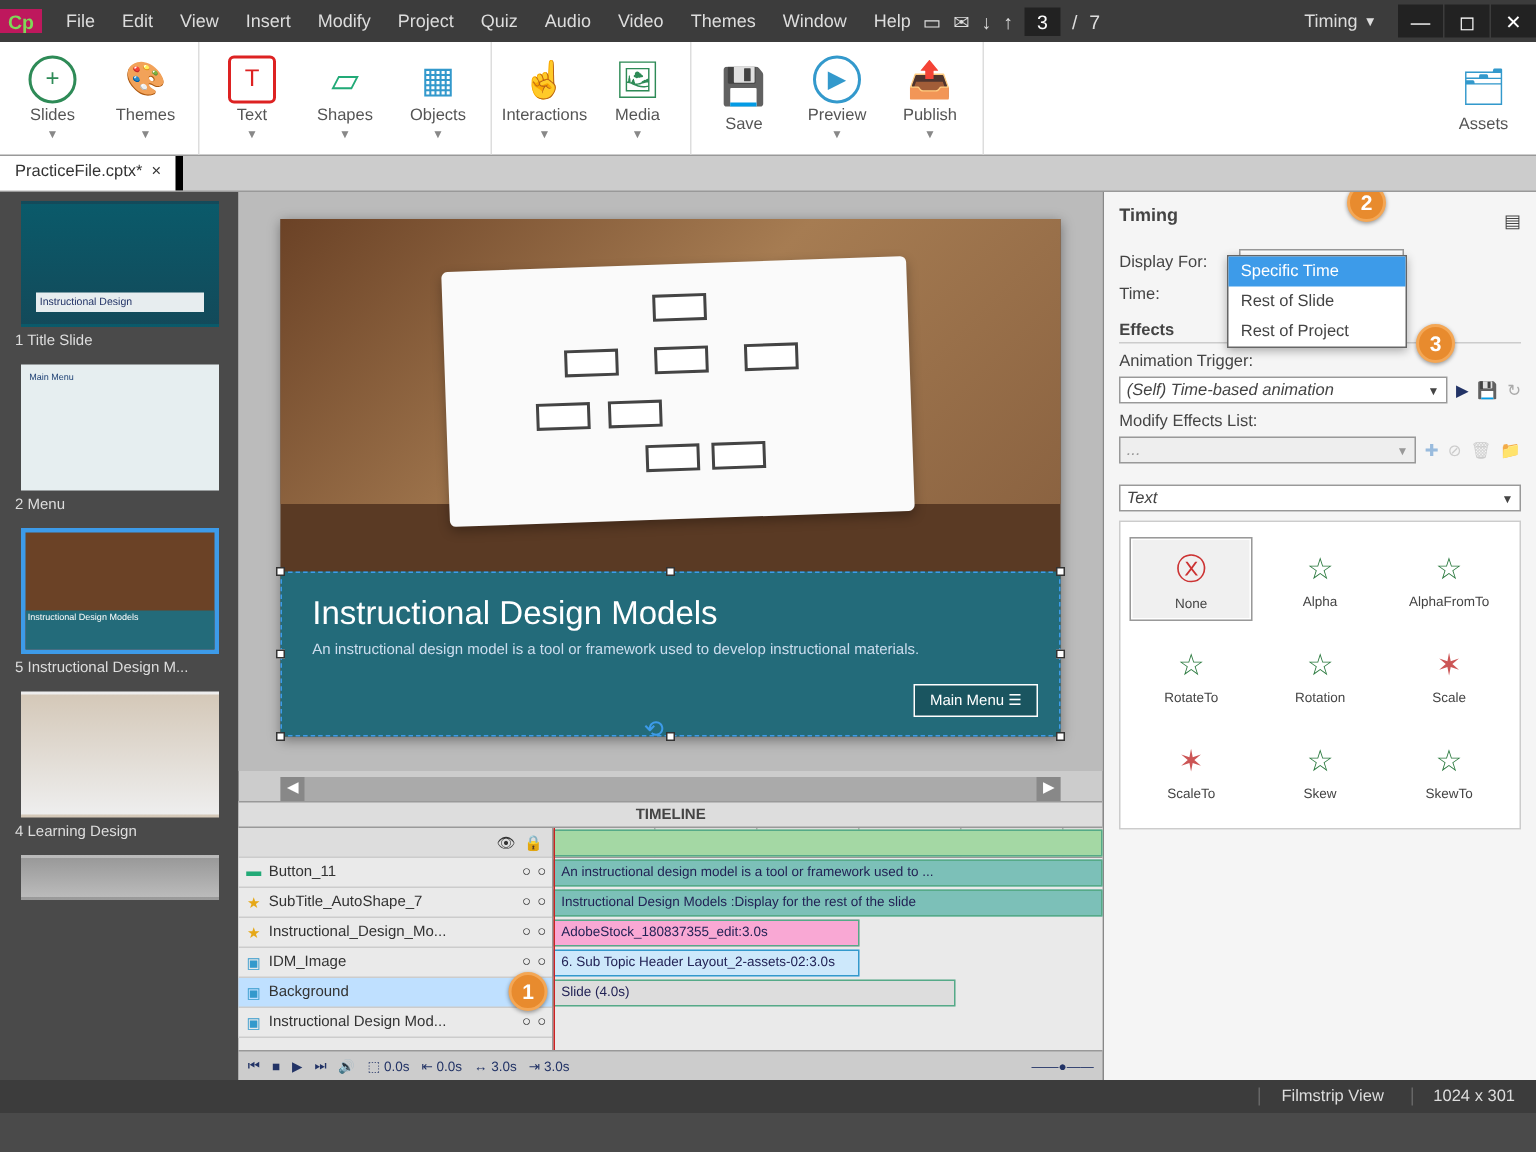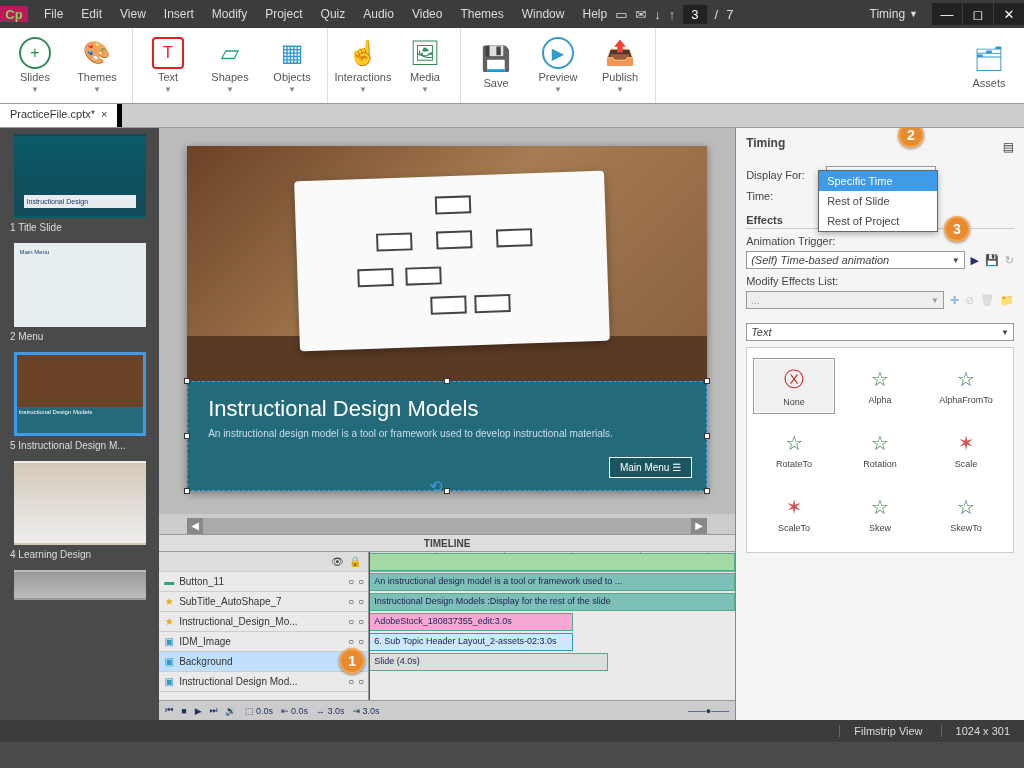--- a/index.html
+++ b/index.html
@@ -351,21 +351,21 @@
             <span>|00:02</span>
             <span>|00:03</span>
             <span>|00:04</span>
           <div style="position:absolute;right:2px;top:3px;background:#888;color:#fff;font-size:8px;padding:1px 3px">END</div>
         </div>
         <div class="tl-bar green" style="top:1px;left:0;right:0;height:18px"></div>
         <div class="tl-bar teal" style="top:21px;left:0;right:0">An instructional design model is a tool or framework used to ...</div>
         <div class="tl-bar teal" style="top:41px;left:0;right:0">Instructional Design Models :Display for the rest of the slide</div>
         <div class="tl-bar blue" style="top:61px;left:0;width:204px">AdobeStock_180837355_edit:3.0s</div>
         <div class="tl-bar blue" style="top:81px;left:0;width:204px;background:#cde8fb;border-color:#39c">6. Sub Topic Header Layout_2-assets-02:3.0s</div>
-        <div class="tl-bar gray" style="top:101px;left:0;width:239px">Slide (4.0s)</div>
+        <div class="tl-bar gray" style="top:101px;left:0;width:268px">Slide (4.0s)</div>
         <div style="position:absolute;left:0;top:0;bottom:0;width:1px;background:#c22"></div>
       </div>
       <div class="ann" style="left:180px;top:96px">1</div>
     </div>
     <div class="tl-ctrl">
       <span>⏮</span>
       <span>■</span>
       <span>▶</span>
       <span>⏭</span>
       <span>🔊</span>

